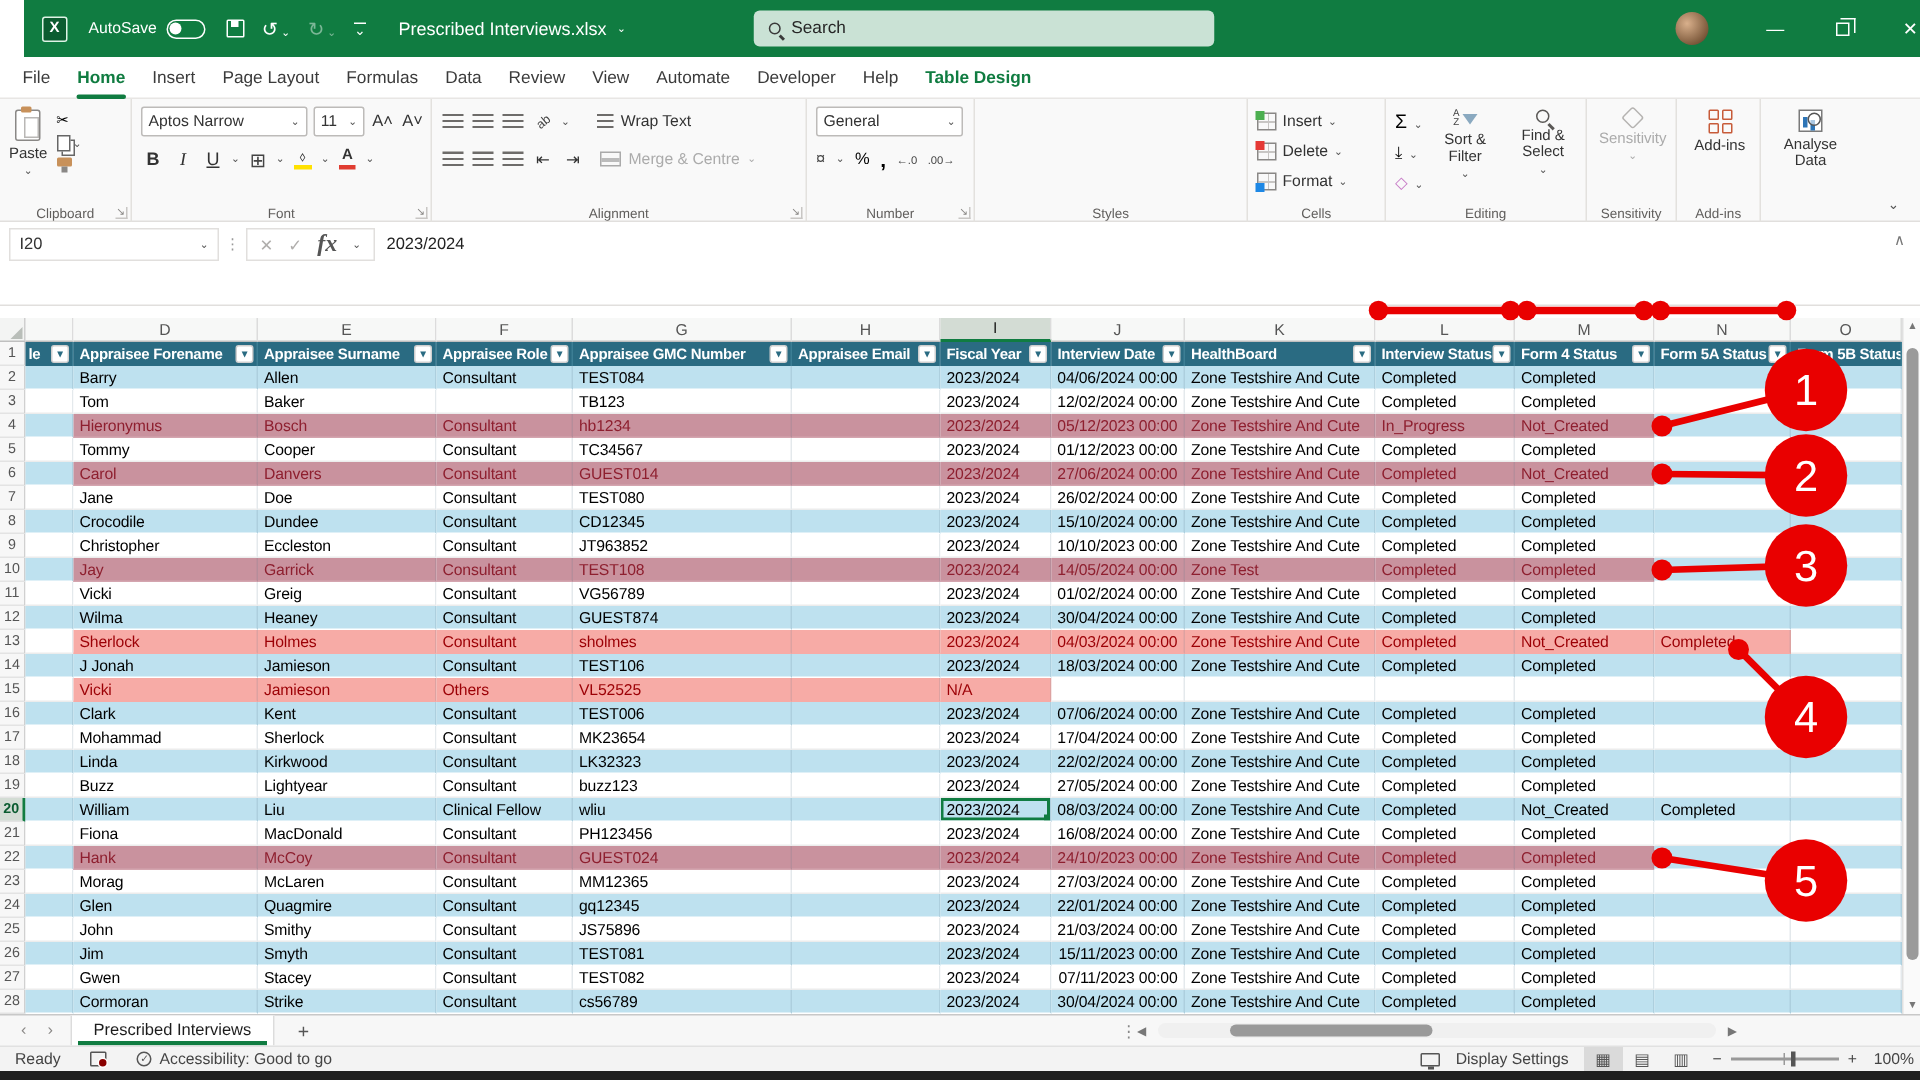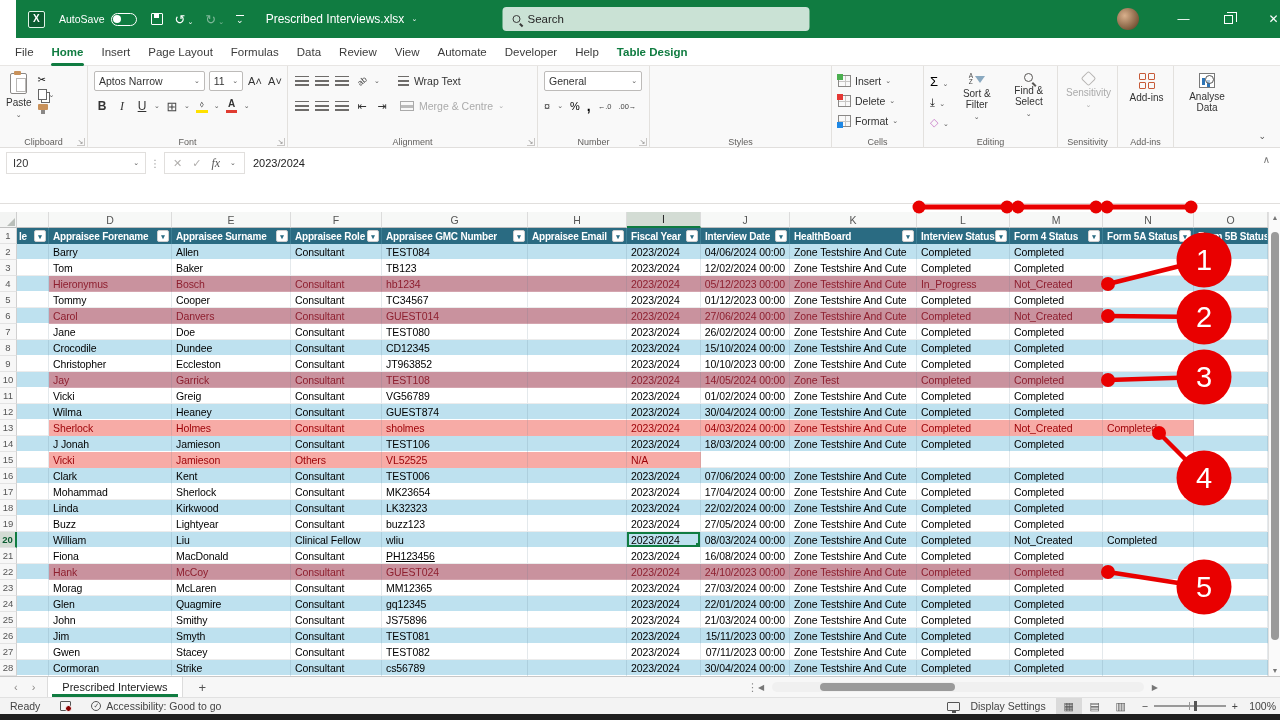--- a/index.html
+++ b/index.html
@@ -107,21 +107,21 @@
   .ic-analyse::after{content:"";position:absolute;right:0px;top:1px;width:7px;height:7px;border:1.5px solid #555;border-radius:50%;background:rgba(255,255,255,.6);}
   .ribbon-collapse{position:absolute;right:14px;bottom:6px;font-size:9px;color:#555;}
   .ribbon-collapse::after{content:"⌄";}
 
   
   .formulabar{position:absolute;top:148px;left:0;width:1280px;height:56px;background:#fff;border-bottom:1px solid #E1DFDD;}
   .fb-row{position:absolute;top:4px;left:6px;display:flex;align-items:center;height:22px;}
   .namebox{width:140px;height:22px;border:1px solid #E1DFDD;display:flex;align-items:center;justify-content:space-between;padding:0 6px;font-size:11px;color:#333;}
   .fb-dots{color:#999;font-size:10px;margin:0 4px;}
   .fb-btns{display:flex;align-items:center;gap:10px;border:1px solid #E1DFDD;height:22px;padding:0 8px;color:#b0aeac;font-size:11px;}
-  .fx{font-style:italic;font-family:"Liberation Serif",serif;color:#555;font-size:12px;}
+  .fx{font-style:italic;font-family:"Liberation Serif",serif;color:#555;font-size:16px;font-weight:bold;}
   .fb-input{margin-left:8px;font-size:11px;color:#222;}
   .fb-collapse{position:absolute;right:10px;top:6px;color:#777;font-size:10px;}
 
   
   .gridwrap{position:absolute;top:204px;left:0;width:1280px;height:472px;background:#fff;}
   .letters{position:absolute;top:8px;left:0;height:16px;display:flex;}
   .corner{width:17px;height:16px;background:#F3F4F3;border-right:1px solid #CFCFCF;border-bottom:1px solid #BFBFBF;position:relative;}
   .corner::after{content:"";position:absolute;right:1px;bottom:1px;border-left:8px solid transparent;border-bottom:8px solid #B9BEB9;}
   .cl{height:16px;background:#F7F8F7;border-right:1px solid #DCDCDC;border-bottom:1px solid #BFBFBF;display:flex;align-items:center;justify-content:center;font-size:10.5px;color:#555;}
   .cl.selcol{background:#D3DCD4;border-bottom:2px solid #107C41;color:#1d1d1d;}
@@ -824,21 +824,21 @@
           <div class="cell" style="width: 93px;">Not_Created</div>
           <div class="cell" style="width: 91px;">Completed</div>
           <div class="cell" style="width: 74px;"></div>
         </div>
         <div class="row white">
           <div class="rn">21</div>
           <div class="cell" style="width: 32px;"></div>
           <div class="cell" style="width: 123px;">Fiona</div>
           <div class="cell" style="width: 119px;">MacDonald</div>
           <div class="cell" style="width: 91px;">Consultant</div>
-          <div class="cell" style="width: 146px; text-decoration: underline;">PH123456</div>
+          <div class="cell" style="width: 146px;">PH123456</div>
           <div class="cell" style="width: 99px;"></div>
           <div class="cell" style="width: 74px;">2023/2024</div>
           <div class="cell num" style="width: 89px;">16/08/2024 00:00</div>
           <div class="cell" style="width: 127px;">Zone Testshire And Cute</div>
           <div class="cell" style="width: 93px;">Completed</div>
           <div class="cell" style="width: 93px;">Completed</div>
           <div class="cell" style="width: 91px;"></div>
           <div class="cell" style="width: 74px;"></div>
         </div>
         <div class="row blue">

